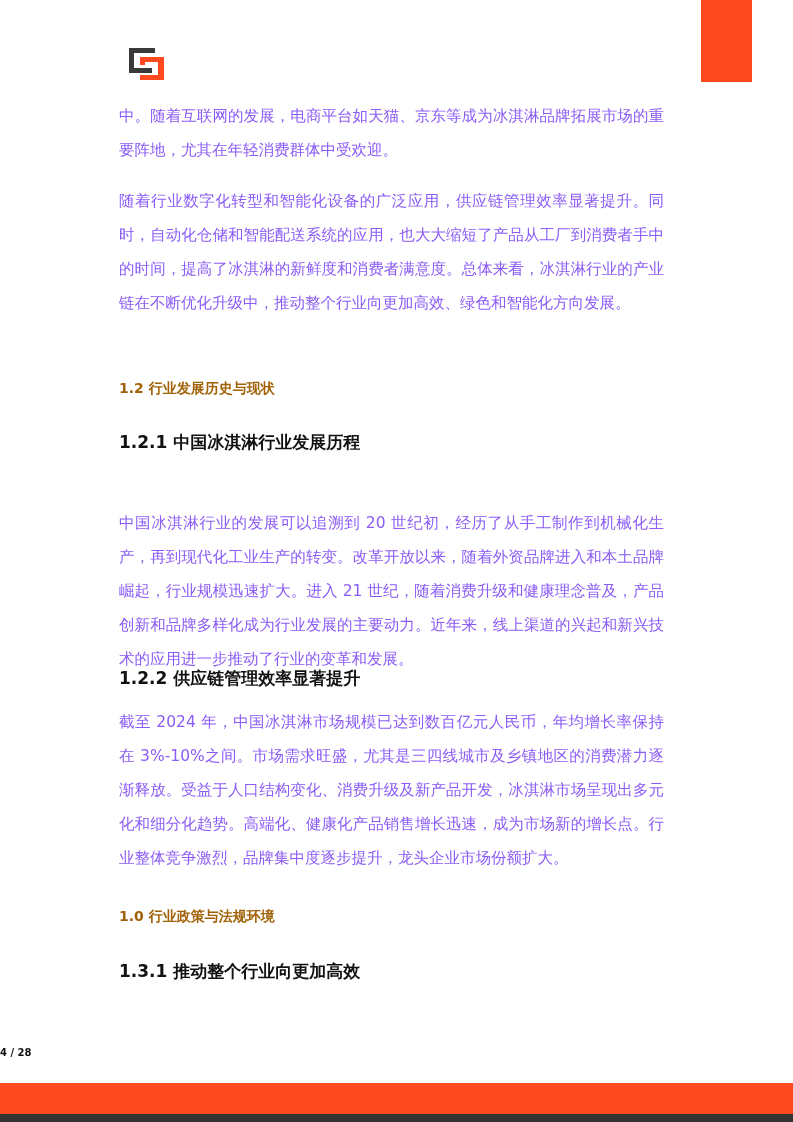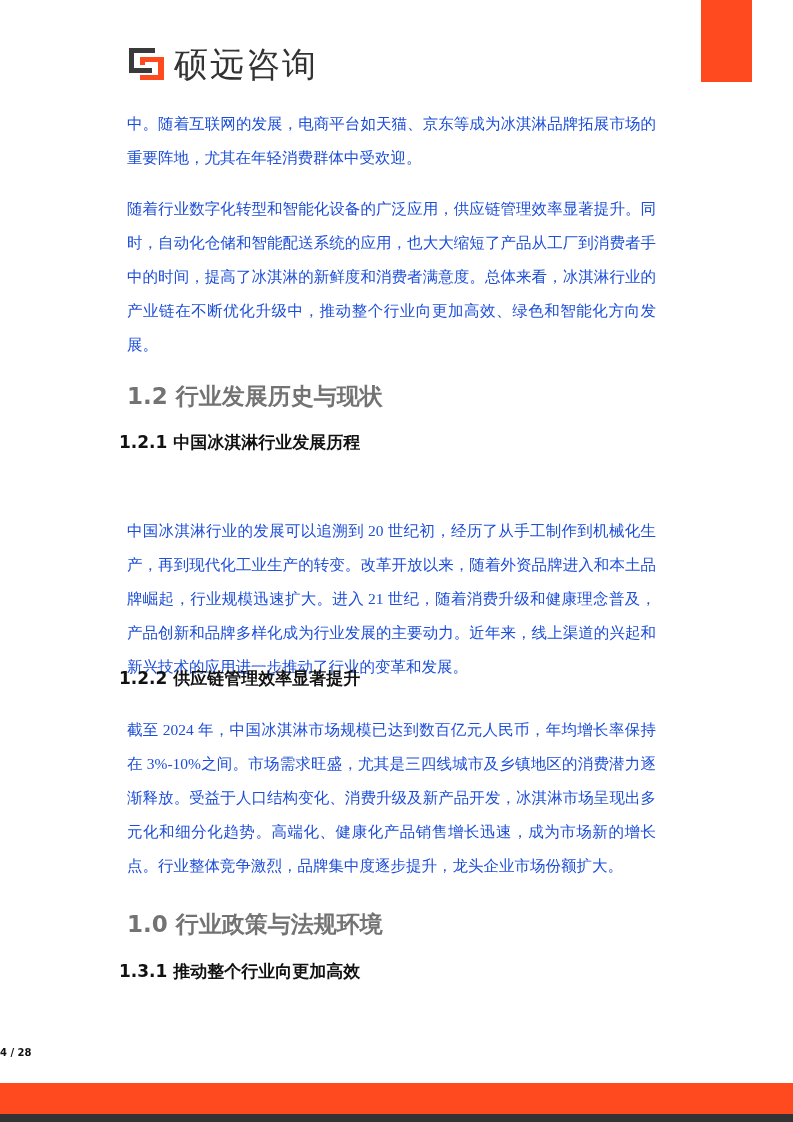--- a/index.html
+++ b/index.html
@@ -16,25 +16,24 @@
   .logo { position: absolute; left: 129px; top: 46px; height: 36px; display: flex; align-items: center; }
   .logo-mark { position: relative; width: 35px; height: 32px; margin-right: 10px; }
   .logo-mark .d { position: absolute; background: #3a3a3a; }
   .logo-mark .o { position: absolute; background: #ff4a1f; }
   .logo-text {
     font-size: 34px; color: #333333; letter-spacing: 2px; line-height: 36px;
     font-weight: normal;
   }
   .content { position: absolute; left: 119px; width: 545px; }
   p.body-text {
-    margin: 8px; font-size: 15.5px; line-height: 34px; text-align: justify;
-    color: #1d4ed8;
-    font-family: Liberation Serif, serif;
+    margin: 0; font-size: 15.5px; line-height: 34px; text-align: justify;
+    color: #8b5cf6;
   }
-  h2.sec { margin: 8px; font-size: 23px; font-weight: bold; line-height: 24px; color: #737373; }
+  h2.sec { margin: 0; font-size: 14px; font-weight: bold; line-height: 24px; color: #a16207; }
   h3.sub { margin: 0; font-size: 17px; font-weight: bold; line-height: 22px; color: #111; }
   .page-num {
     position: absolute; left: 0; width: 758px; top: 1047px; 
     font-size: 10px; font-weight: bold; color: #111;
   }
   .footer-orange { position: absolute; left: 0; top: 1083px; width: 793px; height: 31px; background: #ff4a1f; }
   .footer-dark { position: absolute; left: 0; top: 1114px; width: 793px; height: 8px; background: #333333; }
 </style>
 </head>
 <body>
@@ -46,21 +45,20 @@
 
     <div class="d" style="left:0;top:0;width:26px;height:5px;"></div>
     <div class="d" style="left:0;top:0;width:5px;height:25px;"></div>
     <div class="d" style="left:0;top:20px;width:23px;height:5px;"></div>
 
     <div class="o" style="left:11px;top:9px;width:24px;height:5px;"></div>
     <div class="o" style="left:11px;top:9px;width:5px;height:8px;"></div>
     <div class="o" style="left:29px;top:9px;width:6px;height:23px;"></div>
     <div class="o" style="left:11px;top:27px;width:24px;height:5px;"></div>
   </div>
-  <span class="logo-text">硕远咨询</span>
 </div>
 
 <div class="content" style="top:99px;">
   <p class="body-text">中。随着互联网的发展，电商平台如天猫、京东等成为冰淇淋品牌拓展市场的重要阵地，尤其在年轻消费群体中受欢迎。</p>
 </div>
 
 <div class="content" style="top:184px;">
   <p class="body-text">随着行业数字化转型和智能化设备的广泛应用，供应链管理效率显著提升。同时，自动化仓储和智能配送系统的应用，也大大缩短了产品从工厂到消费者手中的时间，提高了冰淇淋的新鲜度和消费者满意度。总体来看，冰淇淋行业的产业链在不断优化升级中，推动整个行业向更加高效、绿色和智能化方向发展。</p>
 </div>
 

